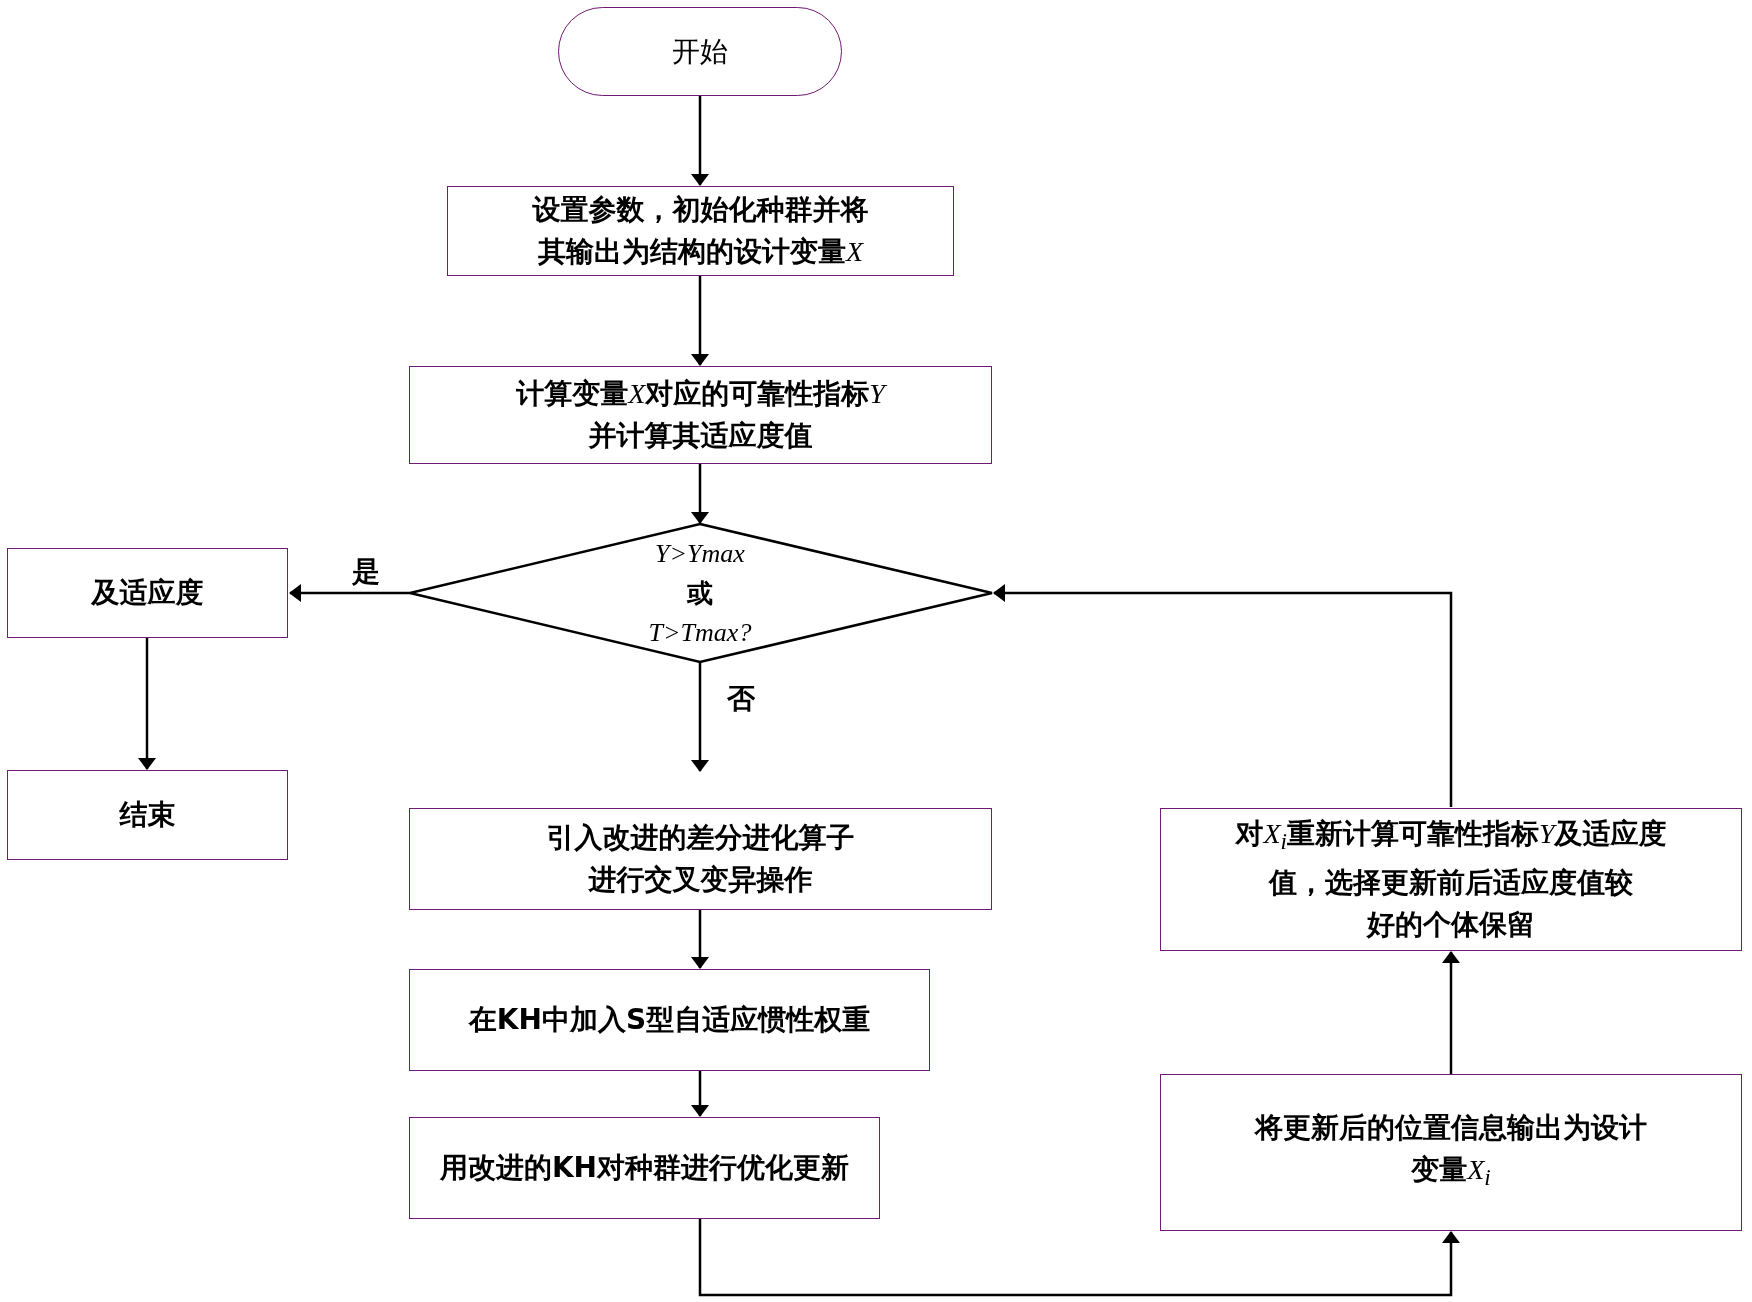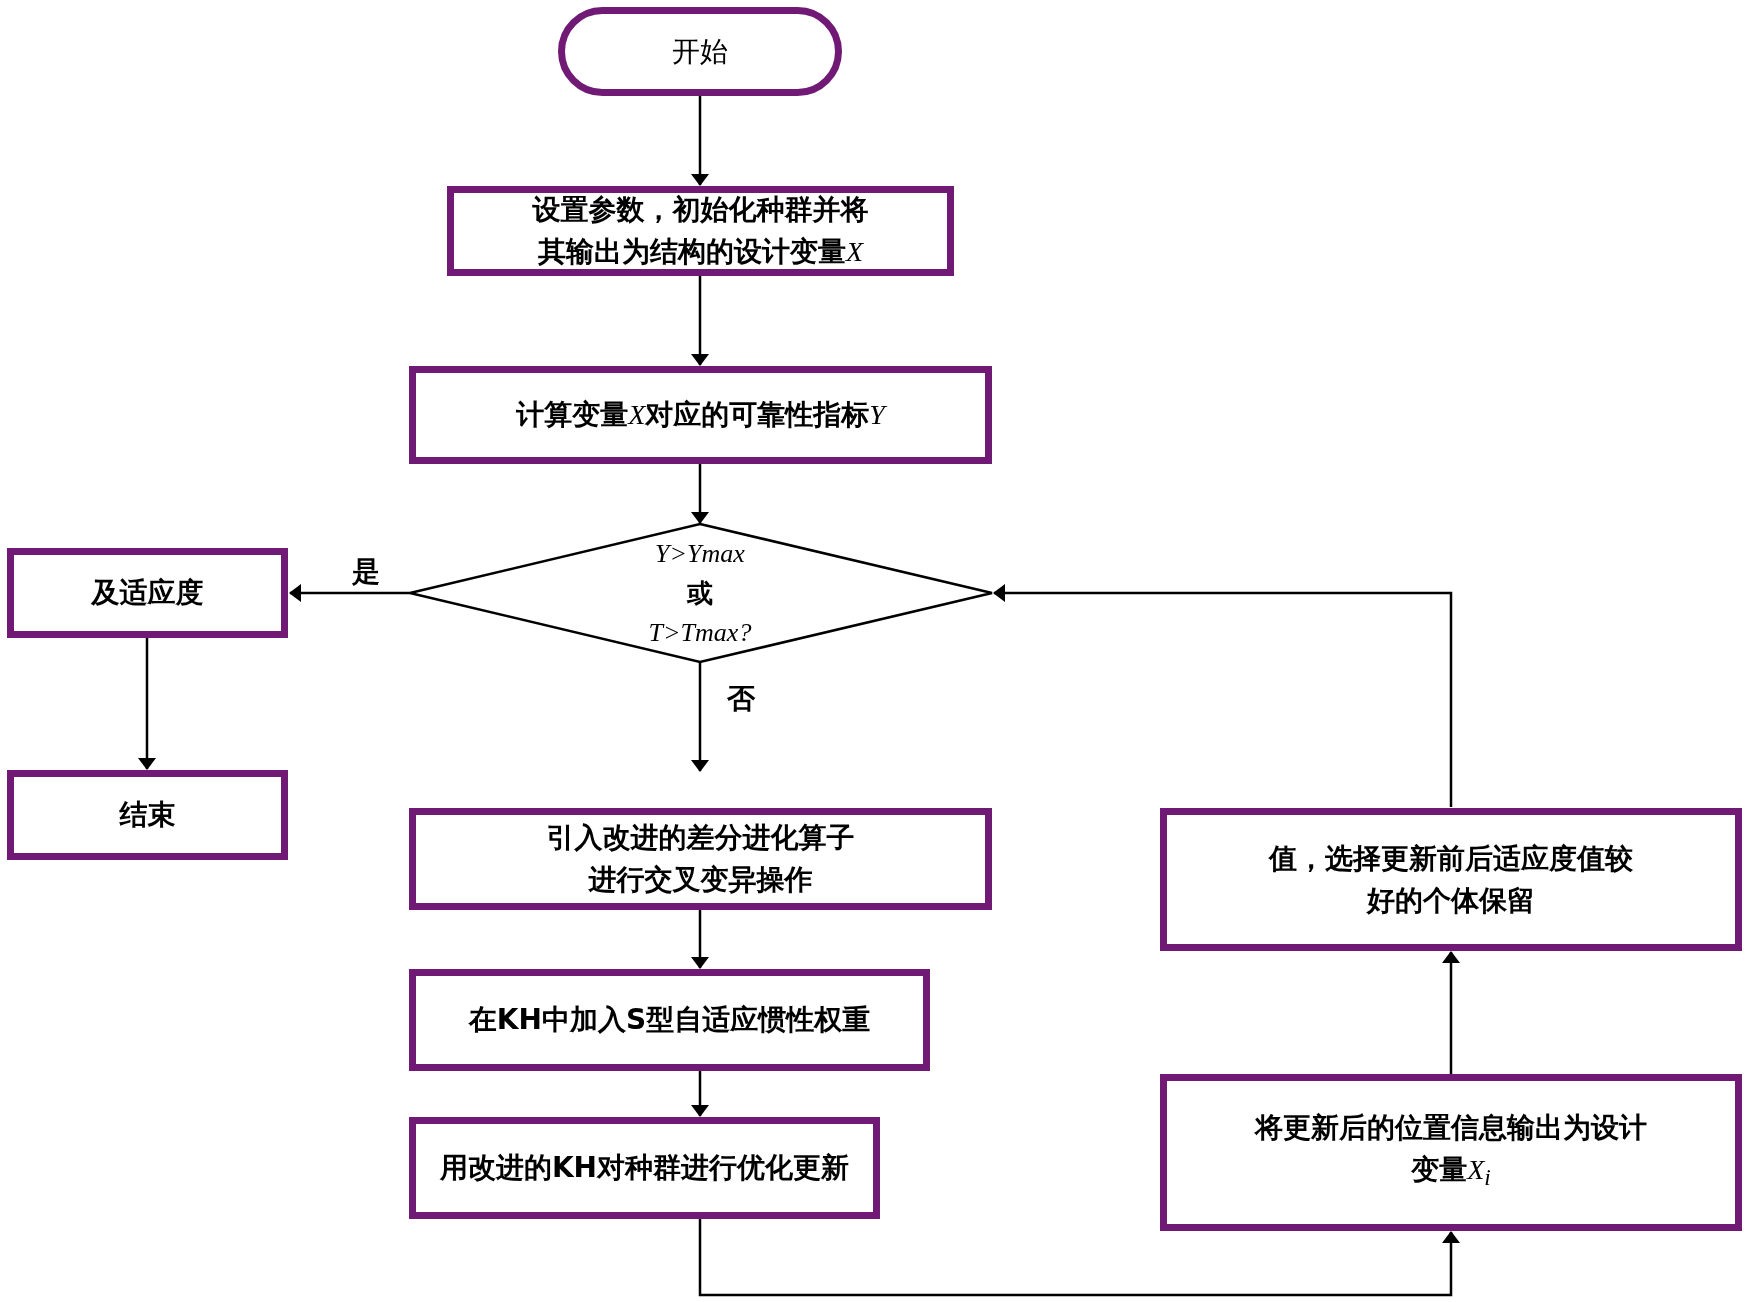--- a/index.html
+++ b/index.html
@@ -1,19 +1,19 @@
 <!DOCTYPE html>
 <html><head>
 <meta charset="utf-8">
 <style>
   html, body { margin:0; padding:0; background:#ffffff; }
   body { width:1752px; height:1302px; position:relative; overflow:hidden;
          font-family:"DejaVu Sans", "Liberation Sans", sans-serif; color:#000; }
   svg.lines { position:absolute; left:0; top:0; }
-  .node { position:absolute; box-sizing:border-box; border:7px solid #701a75; background:#fff;
+  .node { position:absolute; box-sizing:border-box; border:1px solid #701a75; background:#fff;
           display:flex; flex-direction:column; align-items:center; justify-content:center;
           text-align:center; font-size:28px; line-height:42px; font-weight:bold; }
   .oval { border-radius:50px; font-weight:normal; }
   .lbl { position:absolute; font-size:28px; font-weight:bold; }
   .dtext { position:absolute; left:600px; width:200px; text-align:center; font-size:26px; line-height:40px; }
   .serif { font-family:"Liberation Serif", "DejaVu Serif", serif; font-weight:normal; }
   i { font-family:"Liberation Serif", "DejaVu Serif", serif; font-weight:normal; }
 </style>
 </head>
 <body>
@@ -44,20 +44,21 @@
   <span>开始</span>
 </div>
 
 <div class="node" style="left:447px; top:186px; width:507px; height:90px;">
   <div><span>设置参数，初始化种群并将</span></div>
   <div><span>其输出为结构的设计变量</span><i>X</i></div>
 </div>
 
 <div class="node" style="left:409px; top:366px; width:583px; height:98px;">
   <div><span>计算变量</span><i>X</i><span>对应的可靠性指标</span><i>Y</i></div>
+  <div><span>并计算其适应度值</span></div>
 </div>
 
 <div class="dtext serif" style="top:534px;"><i>Y&gt;Ymax</i></div>
 <div class="dtext" style="top:573px; font-weight:bold;"><span>或</span></div>
 <div class="dtext serif" style="top:613px;"><i>T&gt;Tmax?</i></div>
 
 <div class="lbl" style="left:352px; top:553px;">是</div>
 <div class="lbl" style="left:727px; top:680px;">否</div>
 
 <div class="node" style="left:7px; top:548px; width:281px; height:90px;">
@@ -80,15 +81,16 @@
 <div class="node" style="left:409px; top:1117px; width:471px; height:102px;">
   <span>用改进的KH对种群进行优化更新</span>
 </div>
 
 <div class="node" style="left:1160px; top:1074px; width:582px; height:157px;">
   <div><span>将更新后的位置信息输出为设计</span></div>
   <div><span>变量</span><i>X</i><sub><i>i</i></sub></div>
 </div>
 
 <div class="node" style="left:1160px; top:808px; width:582px; height:143px;">
+  <div><span>对</span><i>X</i><sub><i>i</i></sub><span>重新计算可靠性指标</span><i>Y</i><span>及适应度</span></div>
   <div><span>值，选择更新前后适应度值较</span></div>
   <div><span>好的个体保留</span></div>
 </div>
 
 </body></html>

